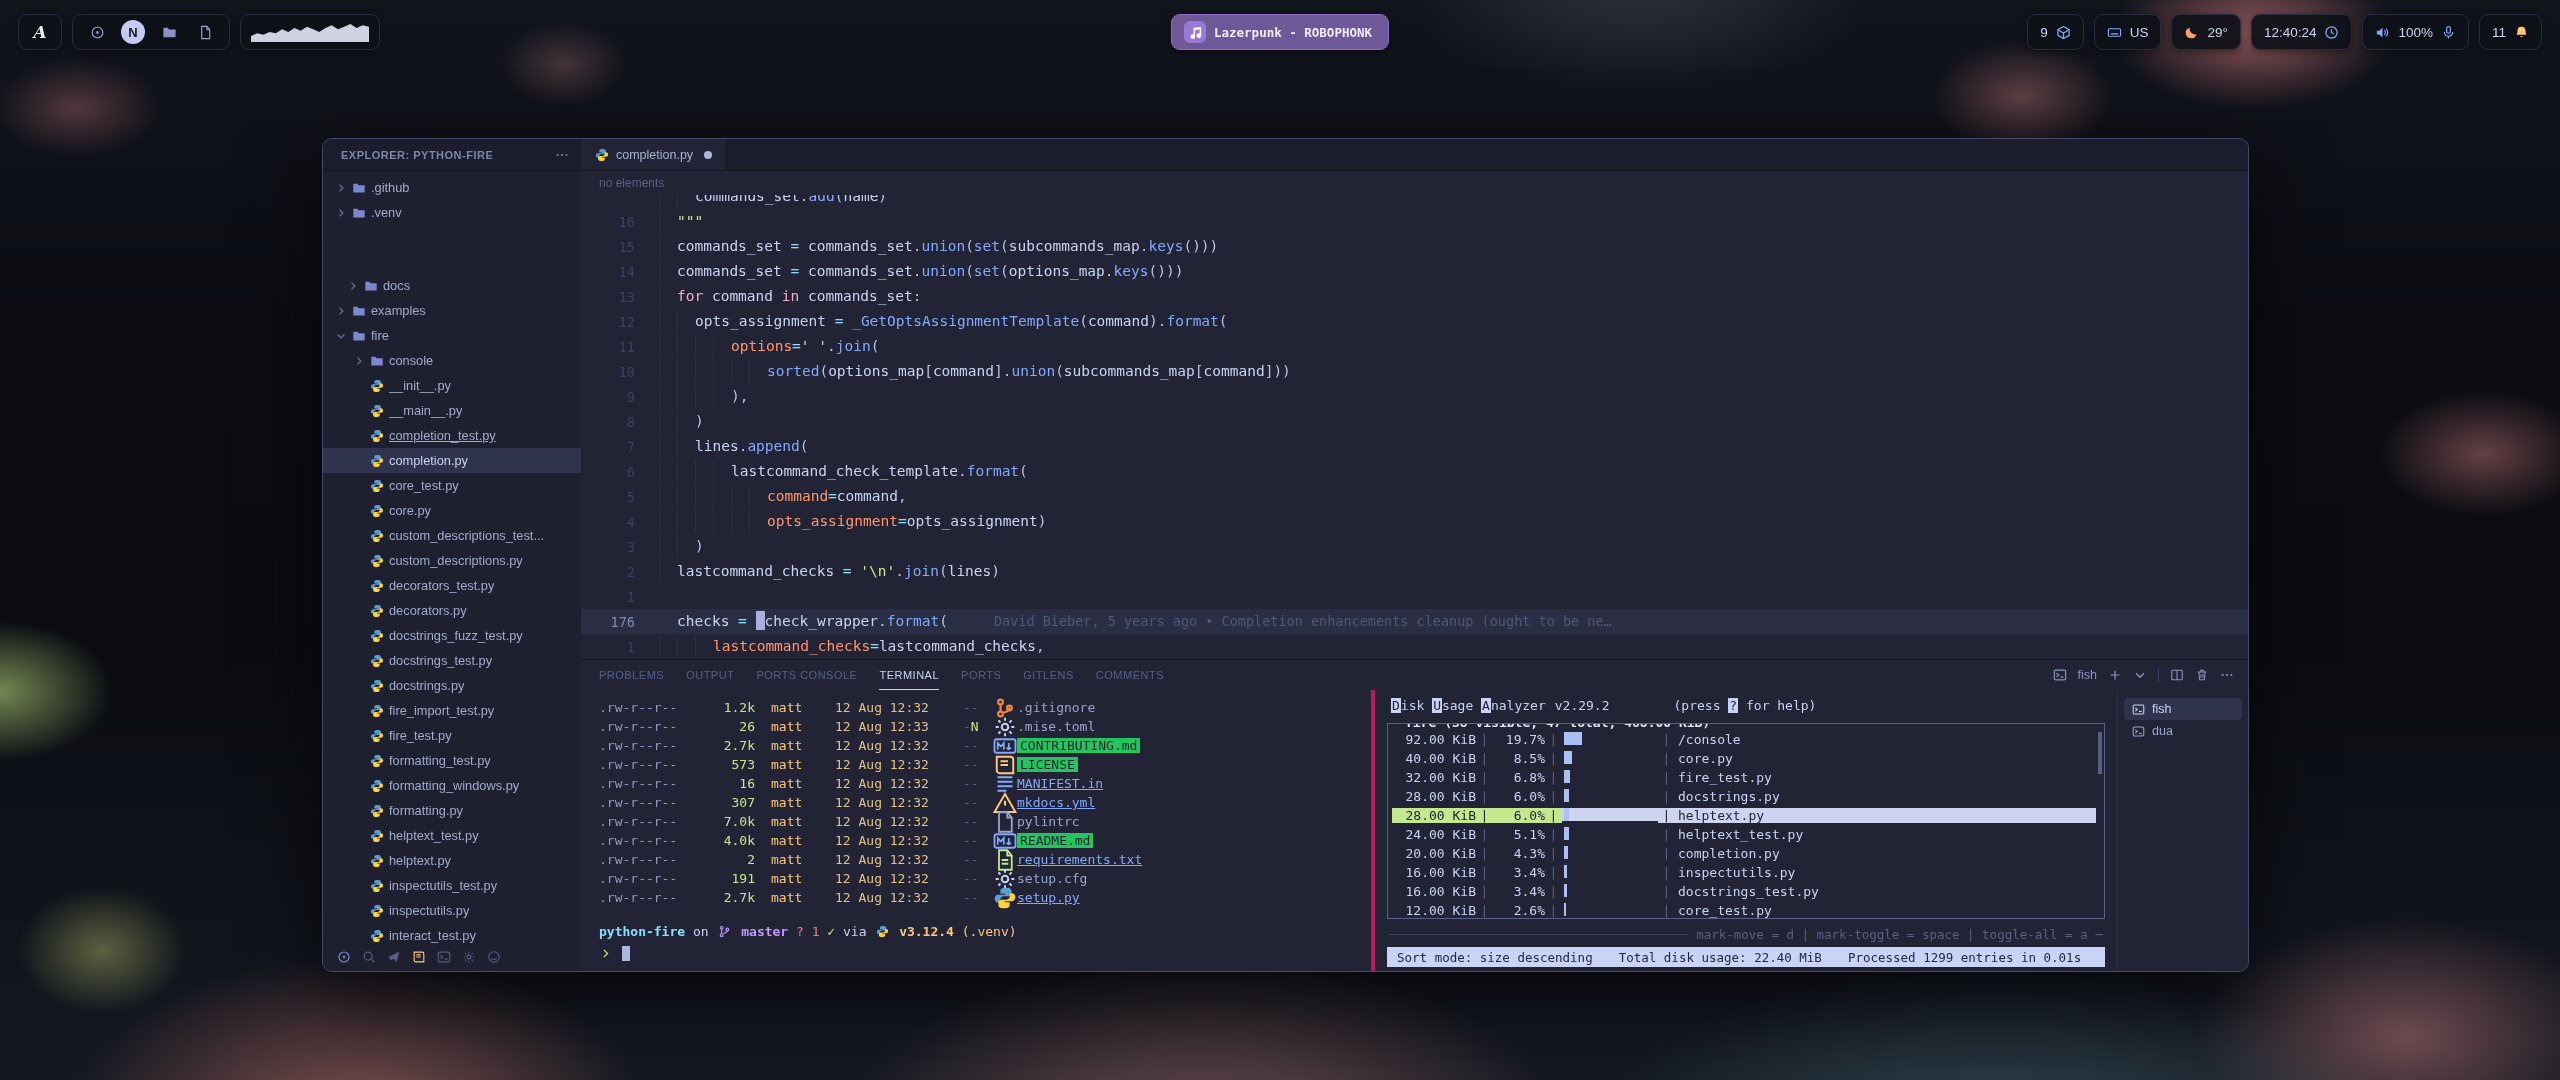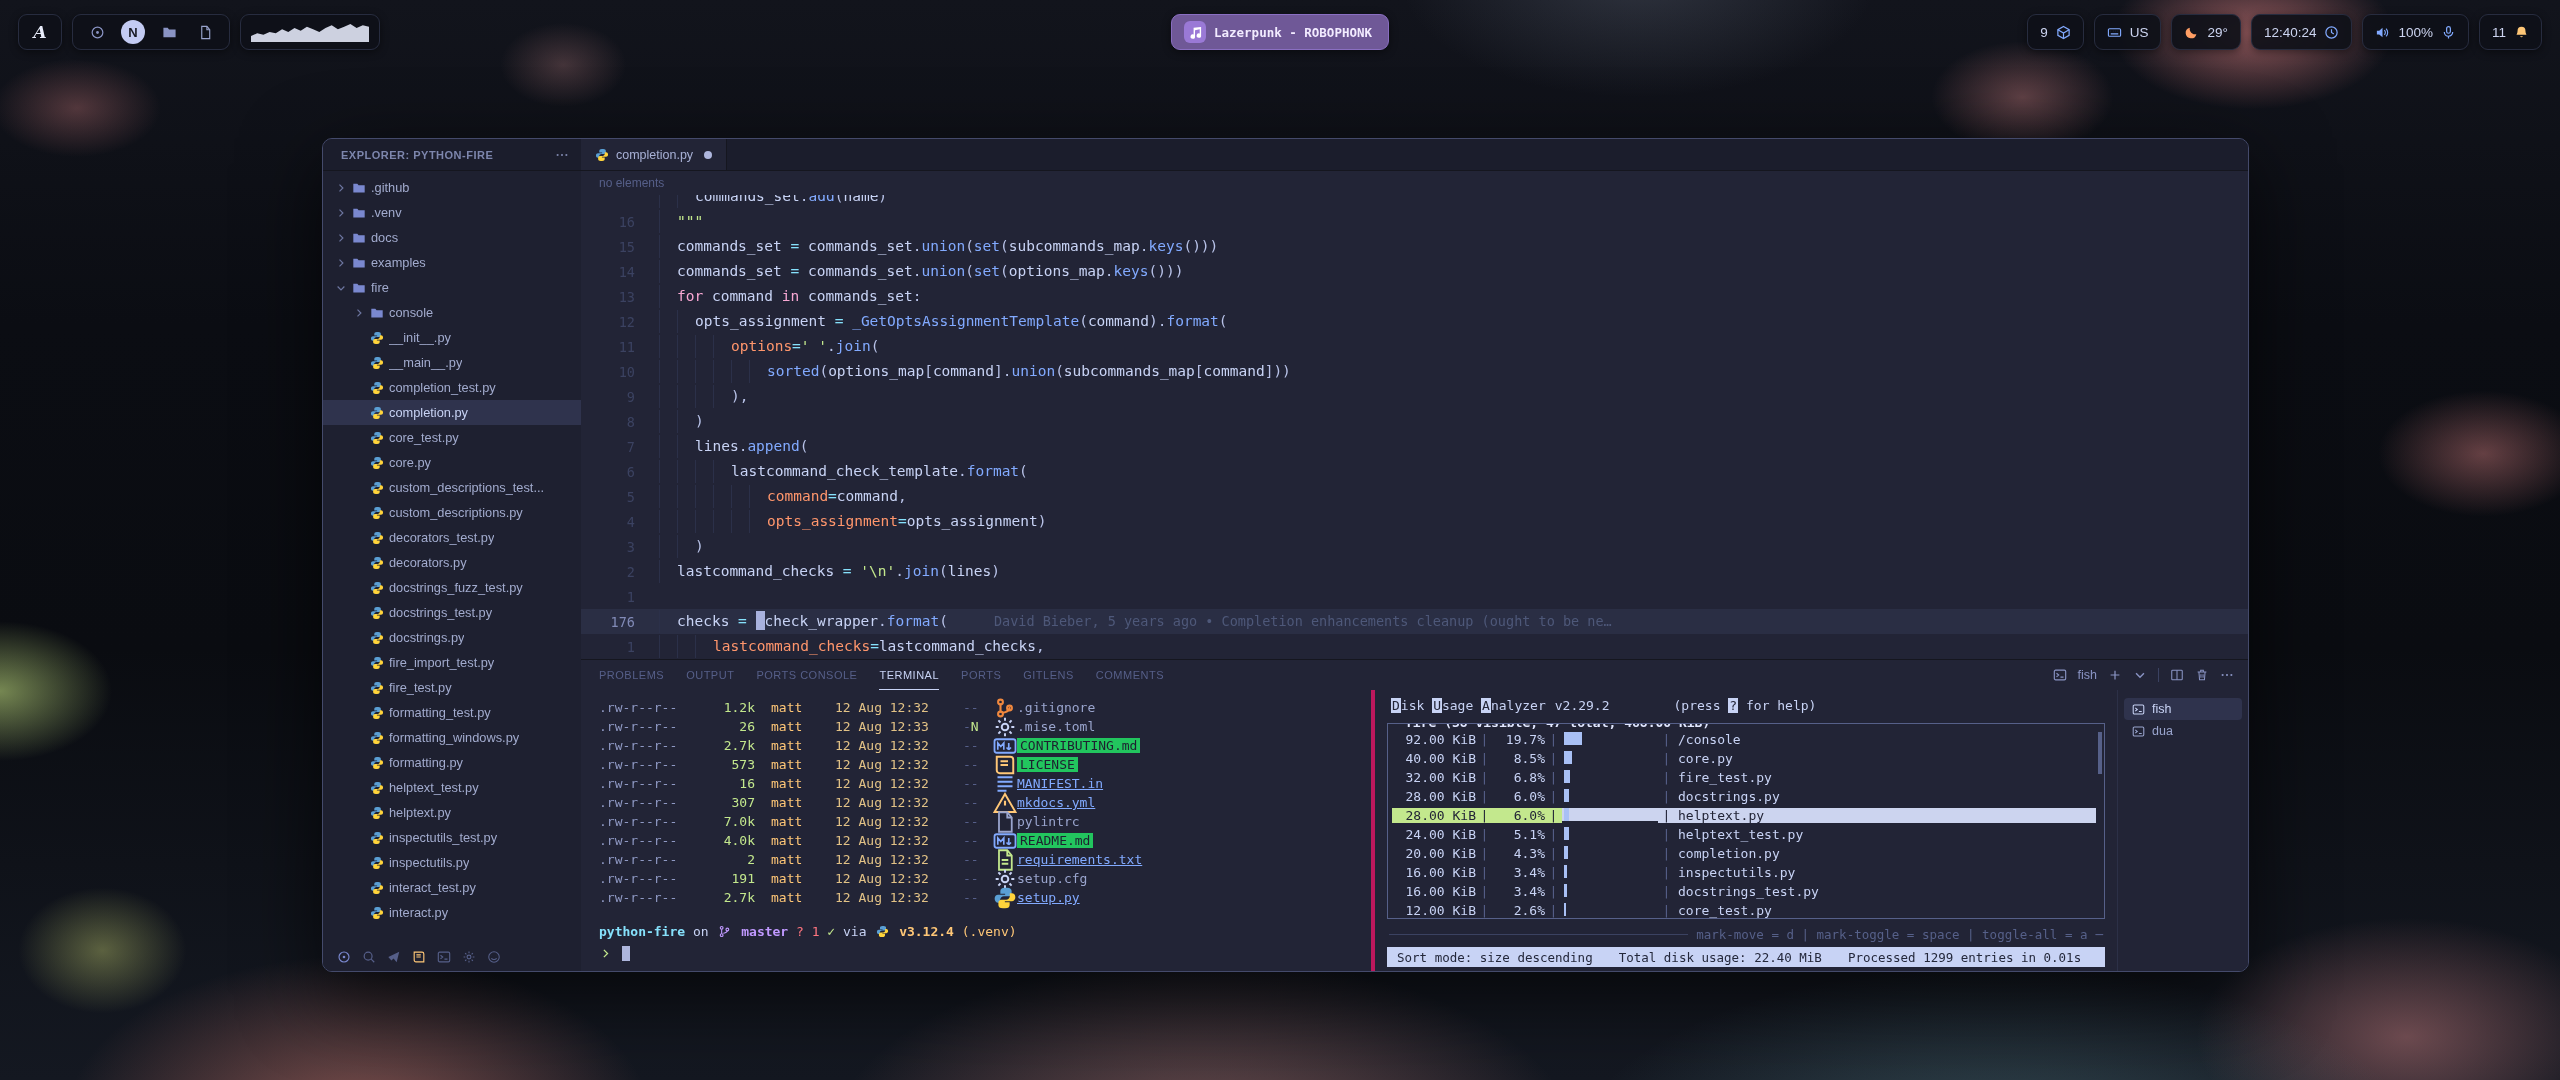--- a/index.html
+++ b/index.html
@@ -295,44 +295,44 @@
                 <path d="M6 3.5 10.5 8 6 12.5"></path>
               </svg>
             </span>
             <span class="icon folder-c">
               <svg viewBox="0 0 16 16" fill="currentColor">
                 <path d="M1.5 3h4.6l1.4 1.8h7.0V13h-13z"></path>
               </svg>
             </span>
             <span class="tree-label">.venv</span>
           </div>
+          <div class="tree-row" style="padding-left: 24px; margin-top: 48px;">
+            <span class="icon chev">
+              <svg viewBox="0 0 16 16" fill="none" stroke="currentColor" stroke-width="1.6">
+                <path d="M6 3.5 10.5 8 6 12.5"></path>
+              </svg>
+            </span>
+            <span class="icon folder-c">
+              <svg viewBox="0 0 16 16" fill="currentColor">
+                <path d="M1.5 3h4.6l1.4 1.8h7.0V13h-13z"></path>
+              </svg>
+            </span>
+            <span class="tree-label">docs</span>
+          </div>
           <div class="tree-row" style="padding-left: 12px;">
             <span class="icon chev">
               <svg viewBox="0 0 16 16" fill="none" stroke="currentColor" stroke-width="1.6">
                 <path d="M6 3.5 10.5 8 6 12.5"></path>
               </svg>
             </span>
             <span class="icon folder-c">
               <svg viewBox="0 0 16 16" fill="currentColor">
                 <path d="M1.5 3h4.6l1.4 1.8h7.0V13h-13z"></path>
               </svg>
             </span>
-            <span class="tree-label">docs</span>
-          </div>
-          <div class="tree-row" style="padding-left: 12px;">
-            <span class="icon chev">
-              <svg viewBox="0 0 16 16" fill="none" stroke="currentColor" stroke-width="1.6">
-                <path d="M6 3.5 10.5 8 6 12.5"></path>
-              </svg>
-            </span>
-            <span class="icon folder-c">
-              <svg viewBox="0 0 16 16" fill="currentColor">
-                <path d="M1.5 3h4.6l1.4 1.8h7.0V13h-13z"></path>
-              </svg>
-            </span>
             <span class="tree-label">examples</span>
           </div>
           <div class="tree-row" style="padding-left: 12px;">
             <span class="icon chev">
               <svg viewBox="0 0 16 16" fill="none" stroke="currentColor" stroke-width="1.6">
                 <path d="M3.5 6 8 10.5 12.5 6"></path>
               </svg>
             </span>
             <span class="icon folder-c">
               <svg viewBox="0 0 16 16" fill="currentColor">
@@ -367,21 +367,21 @@
           <div class="tree-row" style="padding-left: 30px;">
             <span class="chev-sp"></span>
             <span class="icon ">
               <svg viewBox="0 0 16 16">
                 <path fill="#5a9fd4" d="M7.9 1.2c-2.1 0-3 .9-3 2.2v1.8h3.2v.7H3.4c-1.3 0-2.3 1-2.3 2.6 0 1.6 1 2.6 2.3 2.6h1.4V9.3c0-1.4 1.2-2.5 2.5-2.5h3.1c1.1 0 2-.9 2-2V3.4c0-1.3-.9-2.2-3-2.2z"></path>
                 <path fill="#ffd43b" d="M8.1 14.8c2.1 0 3-.9 3-2.2v-1.8H7.9v-.7h4.7c1.3 0 2.3-1 2.3-2.6 0-1.6-1-2.6-2.3-2.6h-1.4v1.8c0 1.4-1.2 2.5-2.5 2.5H5.6c-1.1 0-2 .9-2 2v1.4c0 1.3.9 2.2 3 2.2z"></path>
               </svg>
             </span>
             <span class="tree-label">__main__.py</span>
           </div>
-          <div class="tree-row" style="padding-left: 30px;">
+          <div class="tree-row" style="padding-left: 30px; text-decoration: underline;">
             <span class="chev-sp"></span>
             <span class="icon ">
               <svg viewBox="0 0 16 16">
                 <path fill="#5a9fd4" d="M7.9 1.2c-2.1 0-3 .9-3 2.2v1.8h3.2v.7H3.4c-1.3 0-2.3 1-2.3 2.6 0 1.6 1 2.6 2.3 2.6h1.4V9.3c0-1.4 1.2-2.5 2.5-2.5h3.1c1.1 0 2-.9 2-2V3.4c0-1.3-.9-2.2-3-2.2z"></path>
                 <path fill="#ffd43b" d="M8.1 14.8c2.1 0 3-.9 3-2.2v-1.8H7.9v-.7h4.7c1.3 0 2.3-1 2.3-2.6 0-1.6-1-2.6-2.3-2.6h-1.4v1.8c0 1.4-1.2 2.5-2.5 2.5H5.6c-1.1 0-2 .9-2 2v1.4c0 1.3.9 2.2 3 2.2z"></path>
               </svg>
             </span>
             <span class="tree-label">completion_test.py</span>
           </div>
           <div class="tree-row selected" style="padding-left: 30px;">

